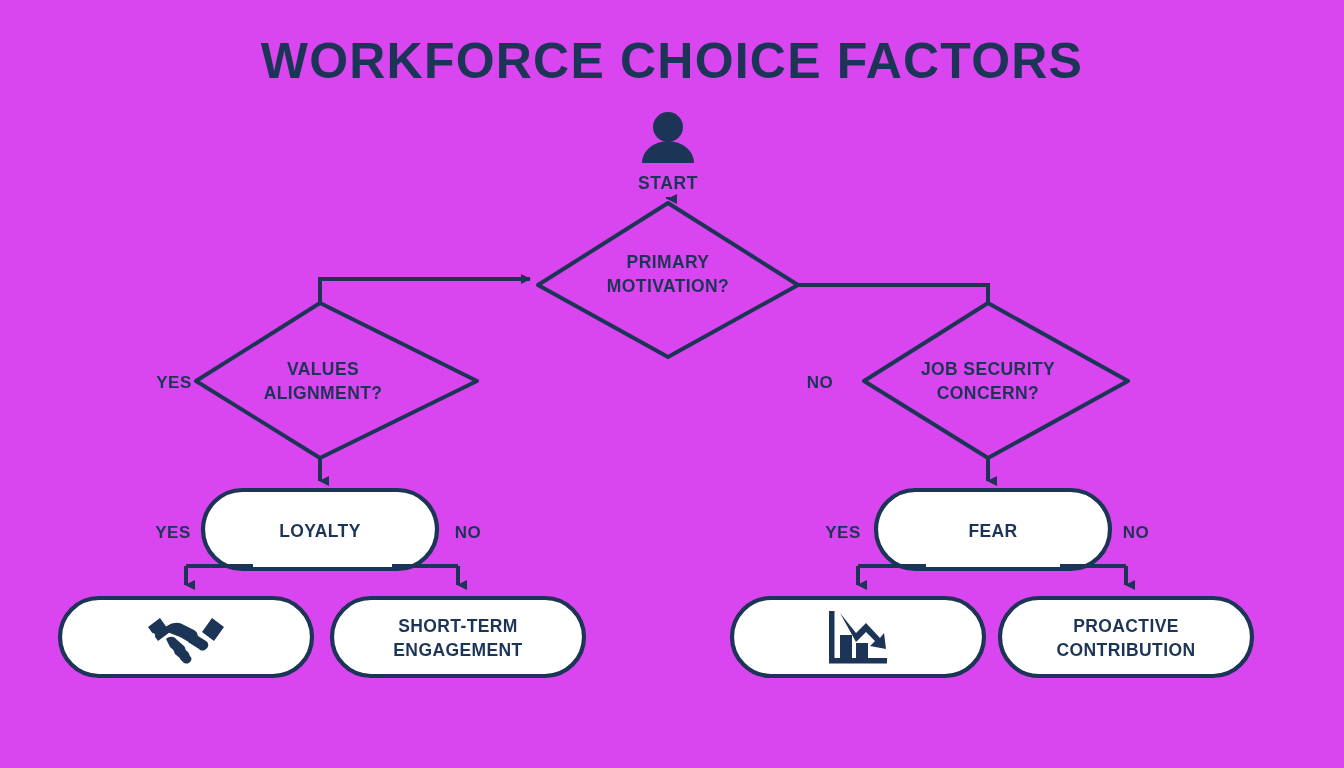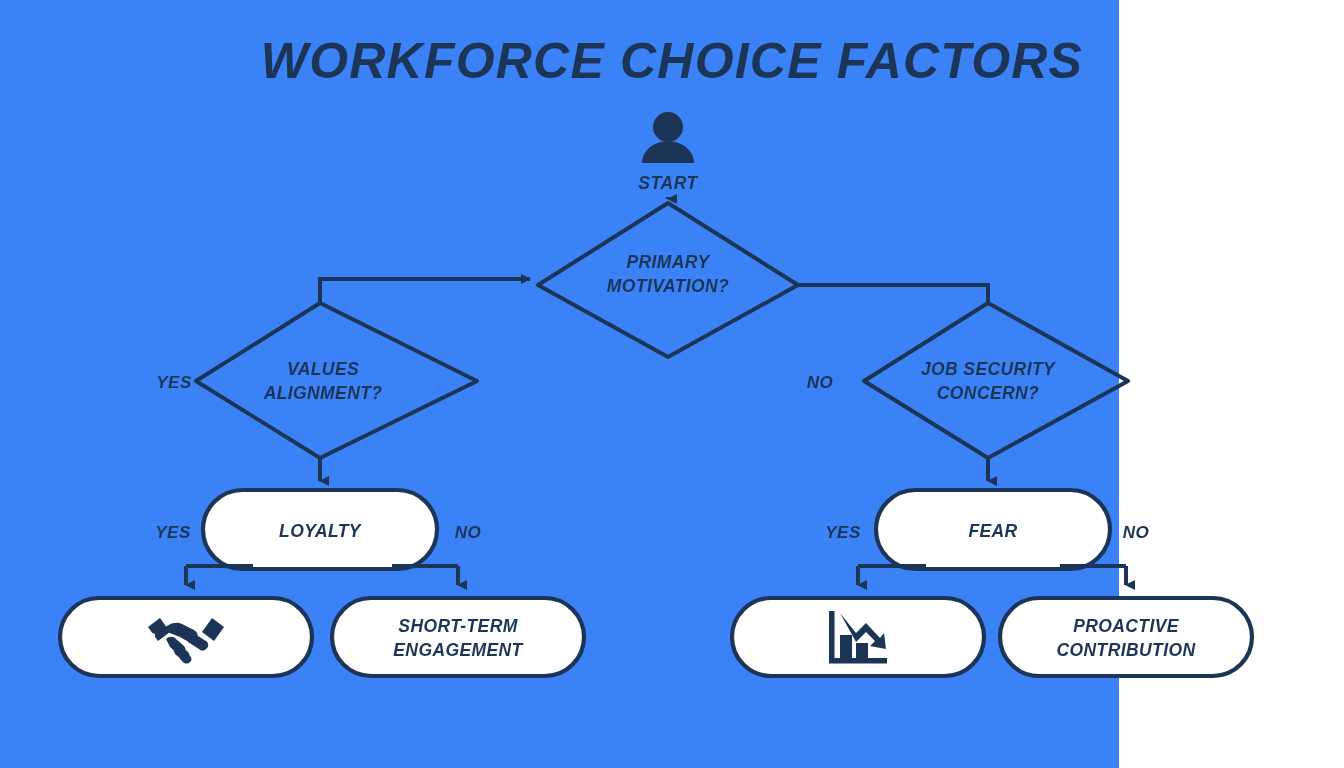--- a/index.html
+++ b/index.html
@@ -9,24 +9,23 @@
     background: #ffffff;
   }
   body {
     width: 1344px;
     height: 768px;
     overflow: hidden;
     font-family: "Liberation Sans", sans-serif;
   }
   #canvas {
     position: relative;
-    width: 1119px;
+    width: 1344px;
     height: 768px;
-    background: #3b82f6;
-    font-style: italic;
+    background: #d946ef;
   }
   #diagram-svg {
     position: absolute;
     inset: 0;
     width: 1344px;
     height: 768px;
     display: block;
   }
   .title-text {
     font-family: "Liberation Sans", sans-serif;

